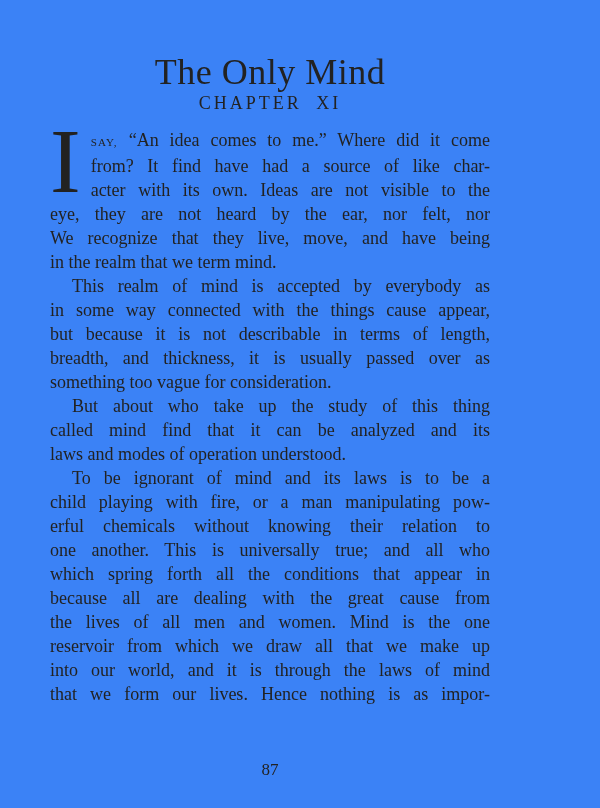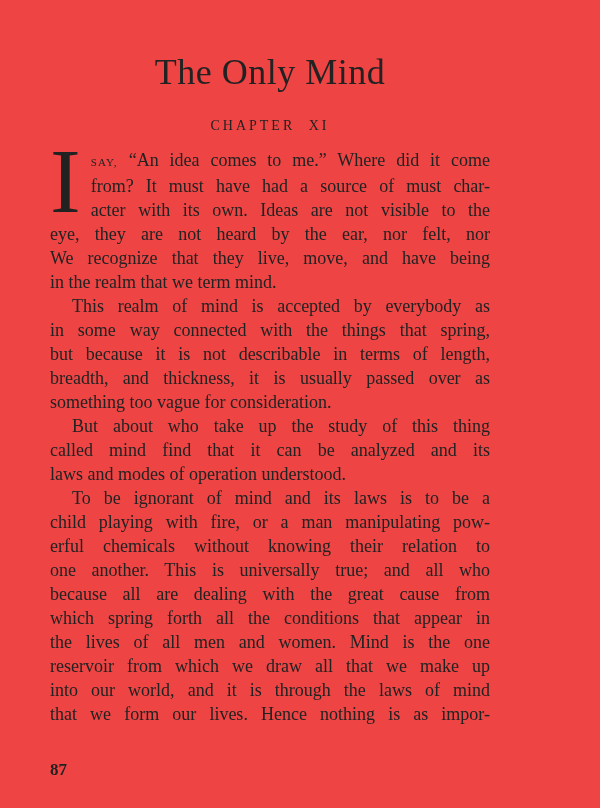--- a/index.html
+++ b/index.html
@@ -18,23 +18,23 @@
   }
   .title{
     margin:52px 0 0 0;
     text-align:center;
     font-size:36px;
     line-height:40px;
     font-weight:normal;
     letter-spacing:0.5px;
   }
   .chapter{
-    margin-top:26px;
+    margin-top:1px;
     text-align:center;
-    font-size:14px;
+    font-size:18px;
     letter-spacing:3px;
     word-spacing:7px;
     font-weight:normal;
   }
   .body-text{
     margin-top:14px;
     font-size:18px;
     line-height:24px;
   }
   .para{margin:0;}
@@ -54,60 +54,60 @@
     margin:0 10px 0 0;
   }
   .leadword{
     font-size:11px;
     letter-spacing:1.2px;
   }
   .pagenum{
     position:absolute;
     left:50px;top:760px;
     width:440px;
+    text-align:center;
     font-size:17px;
-    font-weight:bold;
   }
 </style>
 </head>
 <body>
 
-<div class="page" style="background: #ef4444; color: rgb(34, 34, 34);">
+<div class="page" style="background: #3b82f6; color: rgb(34, 34, 34);">
   <div class="content">
     <h1 class="title">The Only Mind</h1>
     <div class="chapter">CHAPTER XI</div>
     <div class="body-text">
         <div class="para">
           <span class="dropcap">I</span>
           <div class="line"><span class="leadword">SAY,</span> “An idea comes to me.” Where did it come</div>
-          <div class="line">from? It must have had a source of must char-</div>
+          <div class="line">from? It find have had a source of like char-</div>
           <div class="line">acter with its own. Ideas are not visible to the</div>
           <div class="line">eye, they are not heard by the ear, nor felt, nor</div>
           <div class="line">We recognize that they live, move, and have being</div>
           <div class="line lastline">in the realm that we term mind.</div>
         </div>
         <div class="para">
           <div class="line indent">This realm of mind is accepted by everybody as</div>
-          <div class="line">in some way connected with the things that spring,</div>
+          <div class="line">in some way connected with the things cause appear,</div>
           <div class="line">but because it is not describable in terms of length,</div>
           <div class="line">breadth, and thickness, it is usually passed over as</div>
           <div class="line lastline">something too vague for consideration.</div>
         </div>
         <div class="para">
           <div class="line indent">But about who take up the study of this thing</div>
           <div class="line">called mind find that it can be analyzed and its</div>
           <div class="line lastline">laws and modes of operation understood.</div>
         </div>
         <div class="para">
           <div class="line indent">To be ignorant of mind and its laws is to be a</div>
           <div class="line">child playing with fire, or a man manipulating pow-</div>
           <div class="line">erful chemicals without knowing their relation to</div>
           <div class="line">one another. This is universally true; and all who</div>
+          <div class="line">which spring forth all the conditions that appear in</div>
           <div class="line">because all are dealing with the great cause from</div>
-          <div class="line">which spring forth all the conditions that appear in</div>
           <div class="line">the lives of all men and women. Mind is the one</div>
           <div class="line">reservoir from which we draw all that we make up</div>
           <div class="line">into our world, and it is through the laws of mind</div>
           <div class="line">that we form our lives. Hence nothing is as impor-</div>
         </div>
       </div>
   </div>
   <div class="pagenum">87</div>
 </div>
 

